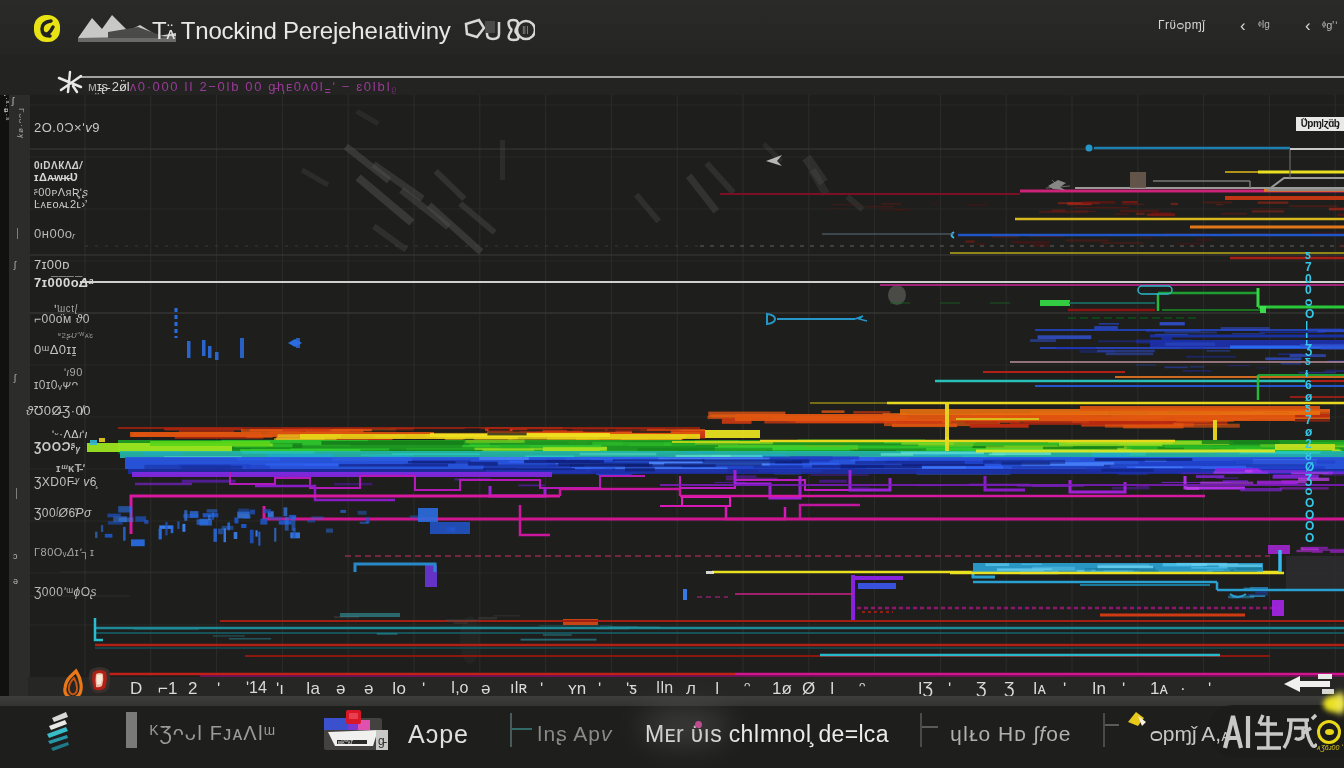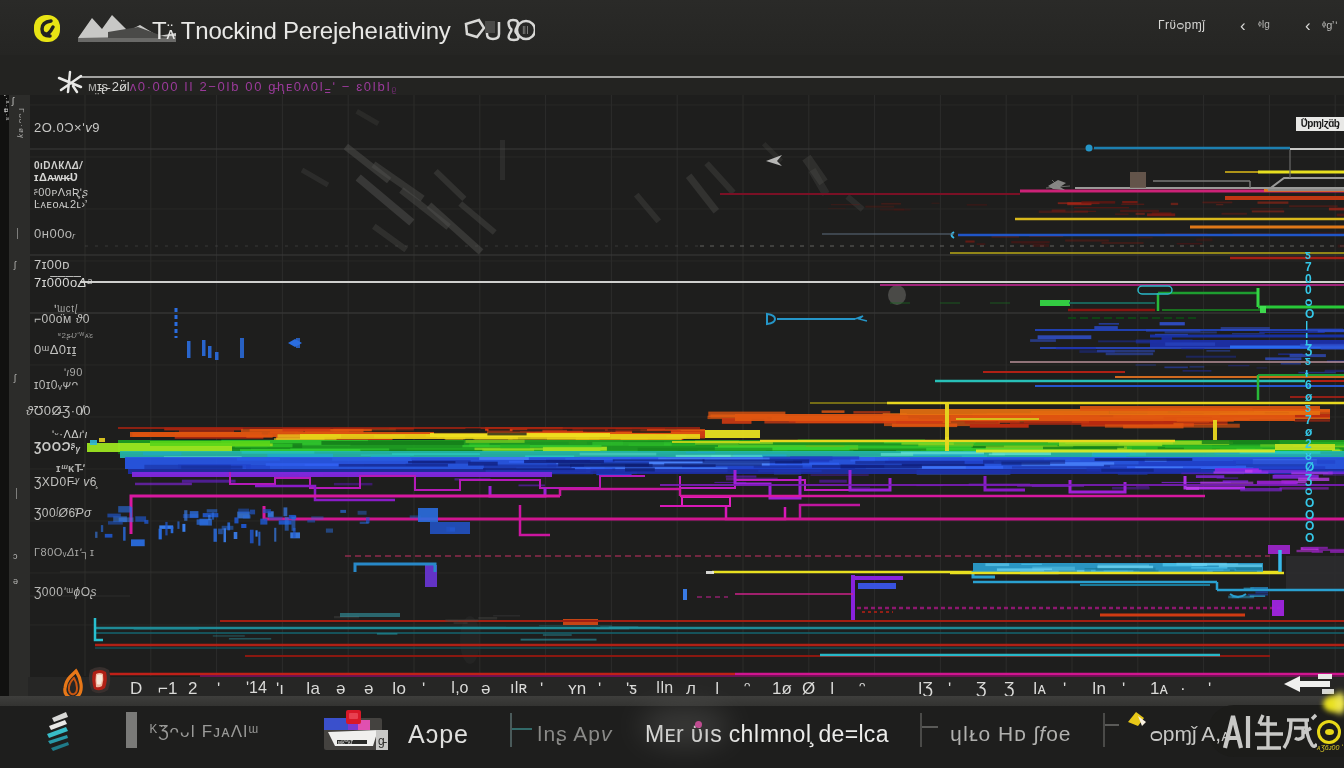--- a/index.html
+++ b/index.html
@@ -844,21 +844,21 @@
 
 <div class="abs" style="left:1296px;top:117px;width:48px;height:14px;background:#e8e8e6;color:#1a1a1a;font-size:10px;font-weight:700;text-align:center;line-height:14px;letter-spacing:-0.5px">Ʋ̈pɱǀɀɑ̈ᶀ</div>
 
 <div style="position:absolute;left:34px;top:120px;font-size:13px;color:#c8c8c6;font-weight:400;letter-spacing:0.5px;white-space:nowrap">2O.0Ɔ×ʹ<i>v</i>9</div>
 <div style="position:absolute;left:34px;top:160px;font-size:10px;color:#d0d0ce;font-weight:700;letter-spacing:0.5px;white-space:nowrap">0ıDΛКΛ<i>Δ/</i></div>
 <div style="position:absolute;left:34px;top:171px;font-size:11px;color:#d8d8d6;font-weight:700;letter-spacing:0.5px;white-space:nowrap">ɪΔᴀ̵ᴡ̵ᴋ̵Ʋ</div>
 <div style="position:absolute;left:34px;top:186px;font-size:11px;color:#c8c8c6;font-weight:400;letter-spacing:0.5px;white-space:nowrap">ᶳ00ᴘΛᴙƦ̧ʹ<i>ʂ</i></div>
 <div style="position:absolute;left:34px;top:198px;font-size:11px;color:#d0d0ce;font-weight:400;letter-spacing:0.5px;white-space:nowrap">Ŀᴀᴇᴏᴀ̵ʟ2ʟ›̛</div>
 <div style="position:absolute;left:34px;top:226px;font-size:13px;color:#b8b8b6;font-weight:400;letter-spacing:0.5px;white-space:nowrap">0ʜ00ᴏ<i>ᵣ</i></div>
 <div style="position:absolute;left:34px;top:257px;font-size:13px;color:#c8c8c6;font-weight:400;letter-spacing:0.5px;white-space:nowrap">7ɪ00ᴅ</div>
-<div style="position:absolute;left:34px;top:275px;font-size:13px;color:#d8d8d6;font-weight:400;letter-spacing:0.5px;white-space:nowrap">7ɪ0̅0̅0̅ᴏ̅<i>Δᵃ</i></div>
+<div style="position:absolute;left:34px;top:275px;font-size:13px;color:#d8d8d6;font-weight:700;letter-spacing:0.5px;white-space:nowrap">7ɪ0̅0̅0̅ᴏ̅<i>Δᵃ</i></div>
 <div style="position:absolute;left:54px;top:302px;font-size:14px;color:#a8a8a6;font-weight:400;letter-spacing:0.5px;white-space:nowrap">ʹ̈ᵚᶜᵗ<i>ᶩ</i></div>
 <div style="position:absolute;left:34px;top:312px;font-size:12px;color:#c0c0be;font-weight:400;letter-spacing:0.5px;white-space:nowrap">⌐00ᴏ̈ᴍ <i>ϑ</i>0</div>
 <div style="position:absolute;left:58px;top:331px;font-size:8px;color:#989896;font-weight:400;letter-spacing:0.5px;white-space:nowrap">ᵄ2ʂ̶<i>Ʋ</i>ʹᵂᴀ̈ɛ</div>
 <div style="position:absolute;left:34px;top:342px;font-size:13px;color:#c0c0be;font-weight:400;letter-spacing:0.5px;white-space:nowrap">0ᵚΔ0ɪɪ̱</div>
 <div style="position:absolute;left:64px;top:366px;font-size:11px;color:#a8a8a6;font-weight:400;letter-spacing:0.5px;white-space:nowrap">ʹ<i>ι</i>90</div>
 <div style="position:absolute;left:34px;top:378px;font-size:12px;color:#b8b8b6;font-weight:400;letter-spacing:0.5px;white-space:nowrap">ɪ0ɪ0ᵥ<i>ᴪ</i>ᴖ</div>
 <div style="position:absolute;left:26px;top:403px;font-size:13px;color:#c0c0be;font-weight:400;letter-spacing:0.5px;white-space:nowrap"><i>ϑ</i>Ʊ0Ø̶Ʒ·0̸0</div>
 <div style="position:absolute;left:52px;top:428px;font-size:11px;color:#d0d0ce;font-weight:400;letter-spacing:0.5px;white-space:nowrap">ʹᵕ·ΛΔ<i>ι</i>ʹ<i>ι</i></div>
 <div style="position:absolute;left:34px;top:440px;font-size:12px;color:#c8c8c6;font-weight:700;letter-spacing:0.5px;white-space:nowrap">ƷOO<i>Ɔ</i>ᶳ<i>ᵧ</i></div>
 <div style="position:absolute;left:56px;top:462px;font-size:11px;color:#b0b0ae;font-weight:700;letter-spacing:0.5px;white-space:nowrap">ɪ<i>ᵚ</i>ᴋT̵<i>ʹ</i></div>
@@ -954,21 +954,21 @@
 <div class="abs" style="left:0;top:706px;width:1344px;height:62px;background:#1e1e1d"></div>
 
 <svg class="abs" style="left:40px;top:710px" width="34" height="44">
 <path d="M12 8 L26 2 L28 7 L14 12 z" fill="#d8d8d6"></path>
 <path d="M9 16 L25 10 L27 14 L11 20 z" fill="#e8e8e6"></path>
 <path d="M7 24 L26 17 L28 21 L9 28 z" fill="#38bcc8"></path>
 <path d="M8 31 L27 25 L28 28 L10 34 z" fill="#2898a8"></path>
 <path d="M11 38 L28 32 L29 35 L13 41 z" fill="#1f7a88"></path>
 </svg>
 <div class="abs" style="left:126px;top:712px;width:11px;height:36px;background:#7a7a78"></div>
-<div class="abs" style="left:150px;top:722px;color:#9a9a98;font-size:17px;letter-spacing:1px">ᴷƷ̈ᴖᴗǀ FᴊᴀΛǀᵚ</div>
+<div class="abs" style="left:150px;top:722px;color:#9a9a98;font-size:20px;letter-spacing:1px">ᴷƷ̈ᴖᴗǀ FᴊᴀΛǀᵚ</div>
 <svg class="abs" style="left:320px;top:706px" width="70" height="46">
 <rect x="4" y="12" width="58" height="32" rx="2" fill="#44423f"></rect>
 <rect x="4" y="12" width="26" height="12" fill="#3a50cc"></rect>
 <rect x="28" y="13" width="12" height="11" fill="#7a3ad0"></rect>
 <rect x="38" y="14" width="12" height="10" fill="#e050b0"></rect>
 <rect x="26" y="4" width="15" height="14" rx="2" fill="#d81828"></rect>
 <rect x="29" y="7" width="9" height="6" rx="1" fill="#e84050"></rect>
 <path d="M8 26 L58 24 L53 40 L15 40 z" fill="#f0f0ee"></path>
 <path d="M17 34 h30 v4 h-30 z" fill="#2a2a28"></path>
 <text x="18" y="38" font-size="5.5" fill="#e8e8e6" font-family="Liberation Sans">ᴍ̈ᴀ̈ᵚ̈ᴀ̈ǀ̈ʹ</text>

